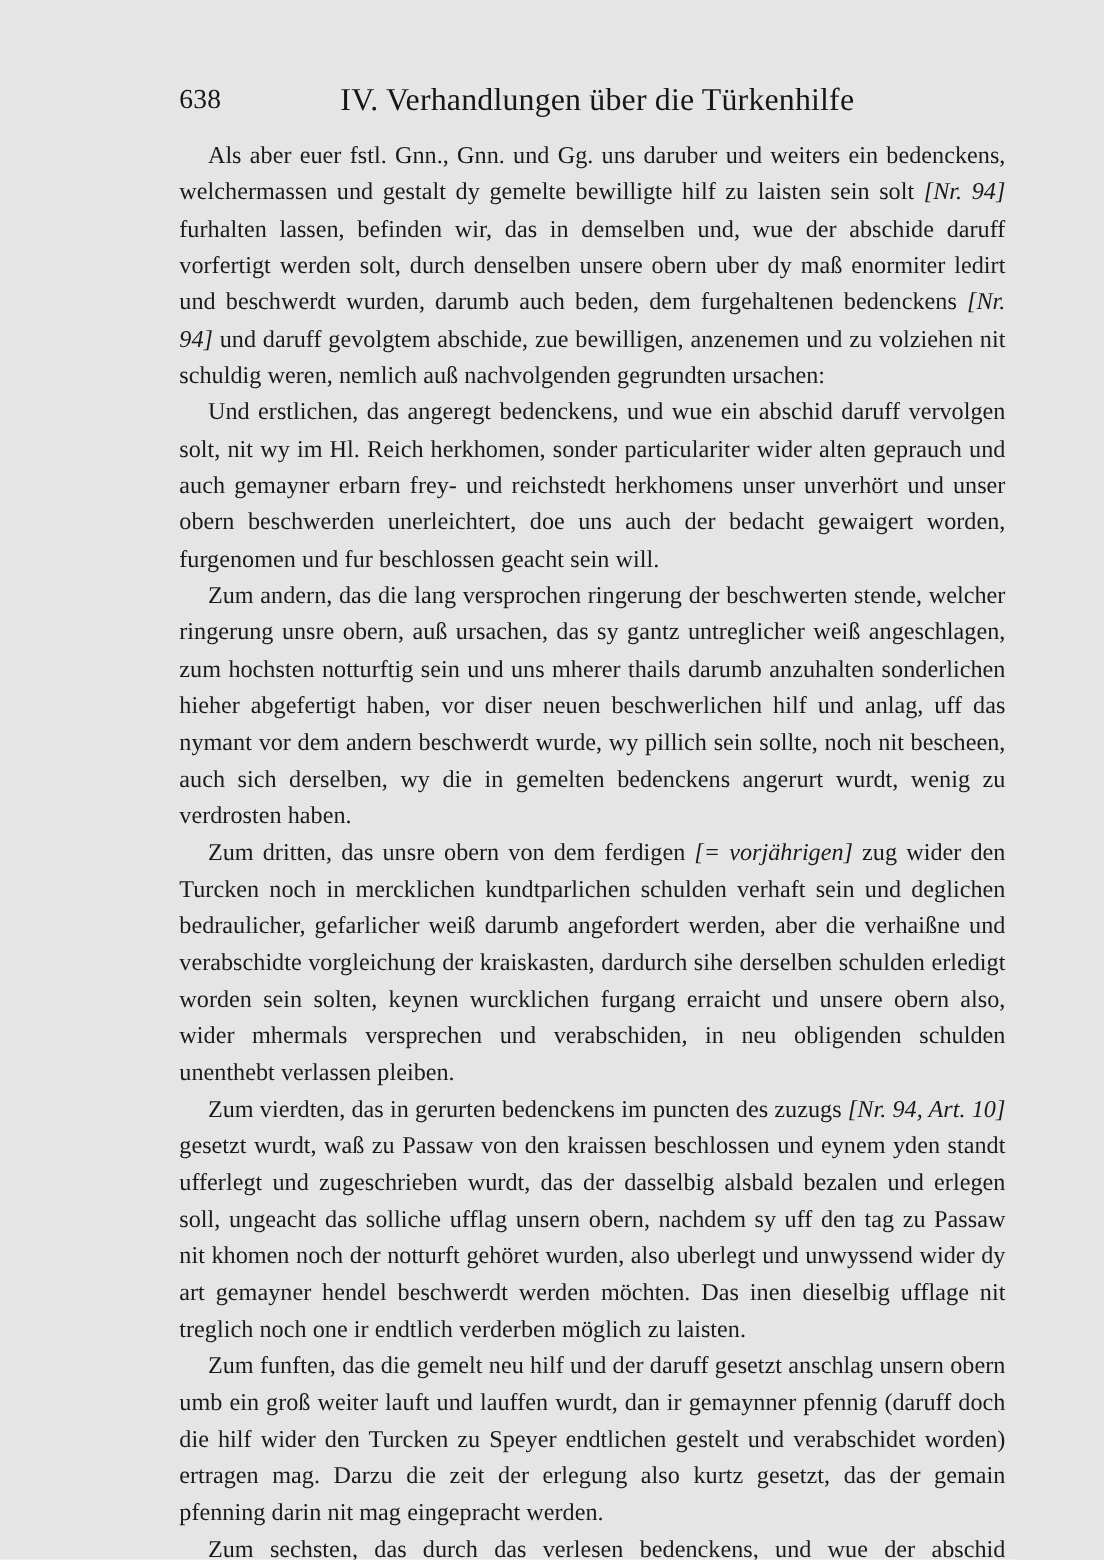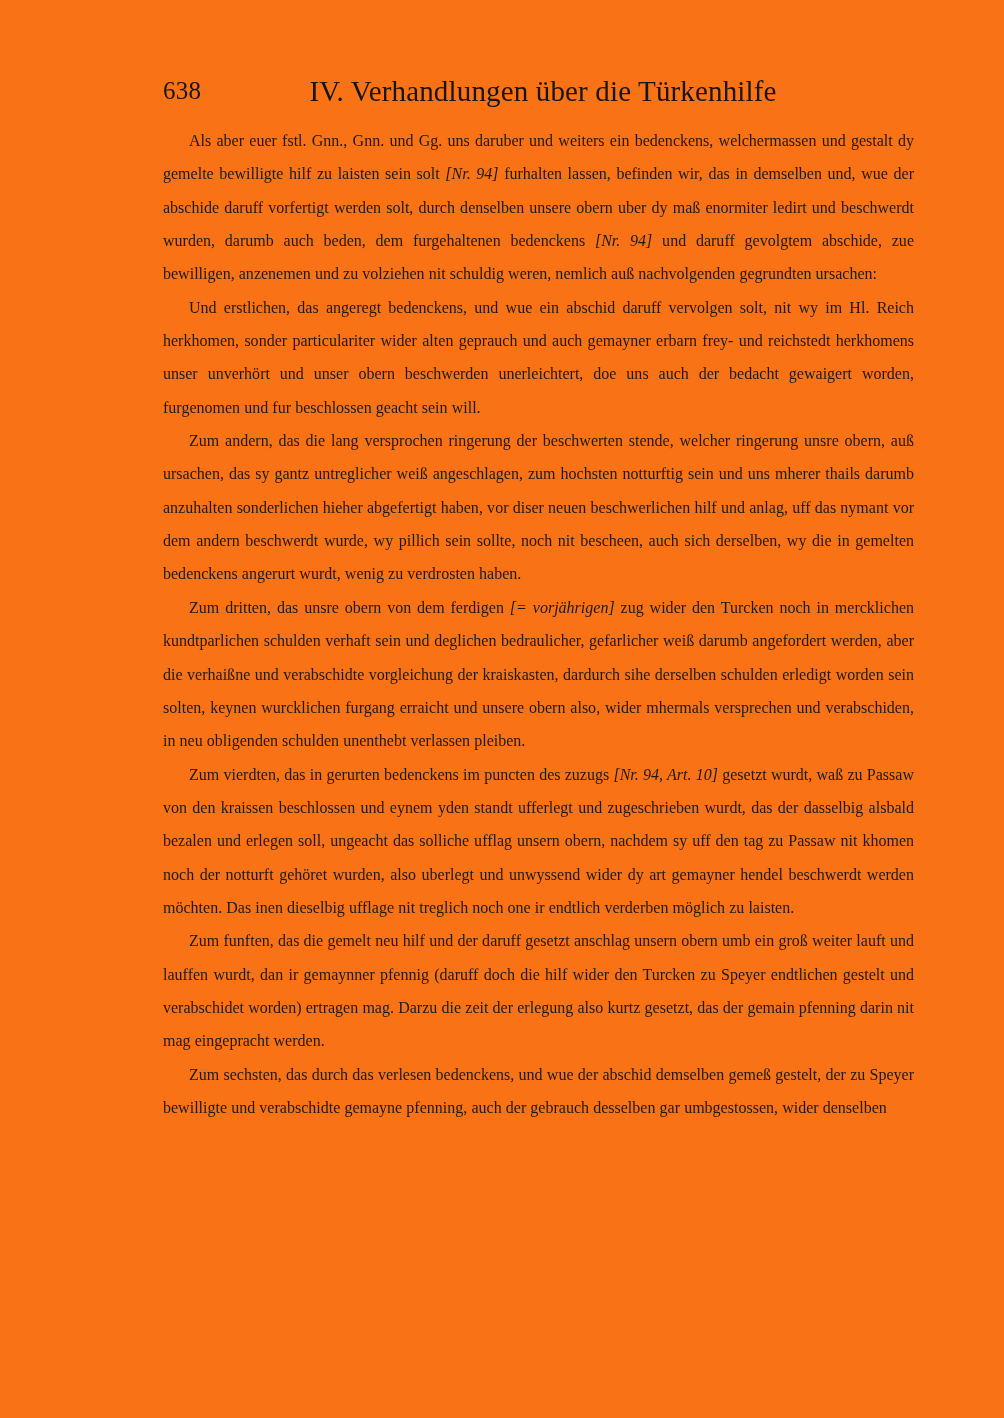--- a/index.html
+++ b/index.html
@@ -4,21 +4,21 @@
 <style>
   html, body {
     margin: 0;
     padding: 0;
     background: #ffffff;
   }
   .page {
     position: relative;
     width: 1004px;
     height: 1418px;
-    background: #f97316;
+    background: #e5e5e5;
     overflow: hidden;
     font-family: "Liberation Serif", "DejaVu Serif", serif;
     color: #1a1a1a;
   }
 
   
   .running-head {
     position: absolute;
     left: 163px;
     top: 76px;
@@ -52,21 +52,21 @@
     position: absolute;
     left: 163px;
     top: 124px;
     width: 751px;
   }
   p.para {
     margin: 0;
     text-indent: 26px;
     text-align: justify;
     text-justify: inter-word;
-    font-size: 16px;
+    font-size: 22px;
     line-height: 33.35px;
     letter-spacing: 0.01px;
     word-spacing: 0.1px;
     hyphens: none;
     -webkit-hyphens: none;
   }
   p.para:last-child {
     text-align-last: left;
   }
   i {

